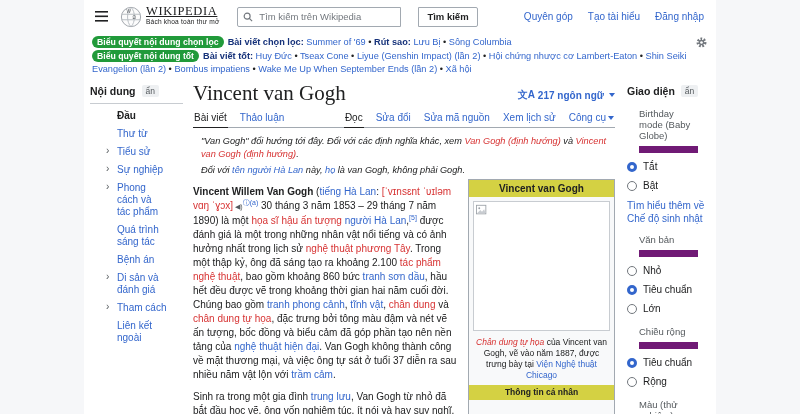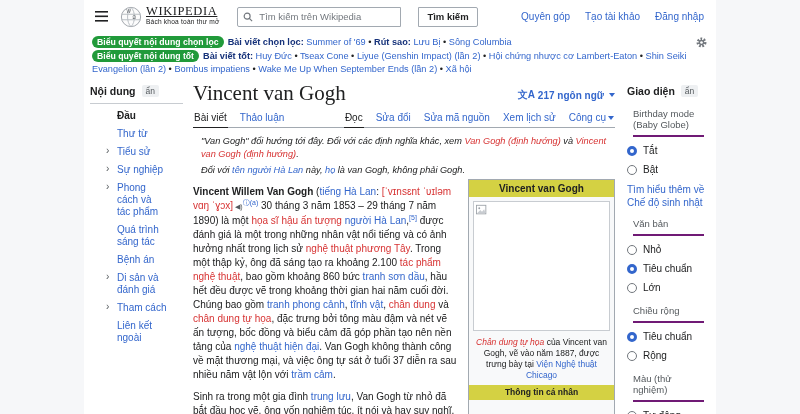--- a/index.html
+++ b/index.html
@@ -43,22 +43,22 @@
   .side-title{display:flex;align-items:center;gap:6px;font-weight:bold;font-size:10.5px;
               border-bottom:1px solid #c8ccd1;padding-bottom:6px;margin-bottom:4px;}
   .chip{background:#eef0f2;border-radius:2px;padding:0 4px;font-size:8.5px;font-weight:normal;
         color:#54595d;line-height:12px;cursor:pointer;}
 
   .toc-item{position:relative;margin:6px 16px;padding-left:11px;font-size:10px;color:#3366cc;
             line-height:12px;cursor:pointer;}
   .toc-item.active{color:#202122;font-weight:bold;}
   .toc-chev{position:absolute;left:0;top:-1px;color:#54595d;font-size:10px;cursor:pointer;}
 
-  .app-section-label{color:#54595d;font-size:9.5px;border-bottom:2px solid #701a75;
-                     padding:4px 0 5px;margin:5px 6px 2px;}
+  .app-section-label{color:#54595d;font-size:9.5px;border-bottom:7px solid #701a75;
+                     padding:4px 0 5px;margin:5px 12px 2px;}
   .opt{display:flex;align-items:center;gap:6px;margin:8px 0;font-size:10px;cursor:pointer;}
   .radio{width:10px;height:10px;border:1px solid #72777d;border-radius:50%;box-sizing:border-box;
          background:#fff;flex:none;}
   .radio.on{border:3px solid #3366cc;}
   .app-link{color:#3366cc;font-size:10px;line-height:13px;margin:4px 0 2px;cursor:pointer;}
 
   
   .title-row{display:flex;align-items:flex-end;justify-content:space-between;padding-top:1px;}
   .page-title{font-family:"Liberation Serif","DejaVu Serif",serif;font-size:21px;line-height:23px;color:#202122;}
   .lang-btn{color:#3366cc;font-weight:bold;font-size:10px;display:flex;align-items:center;gap:3px;
@@ -130,21 +130,21 @@
           <svg width="10" height="10" viewBox="0 0 12 12">
               <circle cx="5" cy="5" r="3.6" fill="none" stroke="#72777d" stroke-width="1.4"></circle>
               <line x1="8" y1="8" x2="11" y2="11" stroke="#72777d" stroke-width="1.4"></line>
             </svg>
           <input type="text" placeholder="Tìm kiếm trên Wikipedia" style="">
         </span>
         <button class="search-btn">Tìm kiếm</button>
       </span>
       <span class="header-links">
         <span class="hlink">Quyên góp</span>
-        <span class="hlink">Tạo tài khảo</span>
+        <span class="hlink">Tạo tài hiểu</span>
         <span class="hlink">Đăng nhập</span>
       </span>
     </div>
 
     <div class="notices">
       <div class="notice-line">
         <span class="badge">Biểu quyết nội dung chọn lọc</span><span><span class="seg-navy">Bài viết chọn lọc:</span><span class="seg-plain"> </span><span class="seg-blue">Summer of '69</span><span class="seg-plain"> • </span><span class="seg-navy">Rút sao:</span><span class="seg-plain"> </span><span class="seg-blue">Lưu Bị</span><span class="seg-plain"> • </span><span class="seg-blue">Sông Columbia</span></span>
       </div>
       <div class="notice-line">
         <span class="badge">Biểu quyết nội dung tốt</span><span><span class="seg-navy">Bài viết tốt:</span><span class="seg-plain"> </span><span class="seg-blue">Huy Đức</span><span class="seg-plain"> • </span><span class="seg-blue">Tseax Cone</span><span class="seg-plain"> • </span><span class="seg-blue">Liyue (Genshin Impact) (lần 2)</span><span class="seg-plain"> • </span><span class="seg-blue">Hội chứng nhược cơ Lambert-Eaton</span><span class="seg-plain"> • </span><span class="seg-blue">Shin Seiki Evangelion (lần 2)</span><span class="seg-plain"> • </span><span class="seg-blue">Bombus impatiens</span><span class="seg-plain"> • </span><span class="seg-blue">Wake Me Up When September Ends (lần 2)</span><span class="seg-plain"> • </span><span class="seg-blue">Xã hội</span></span>

